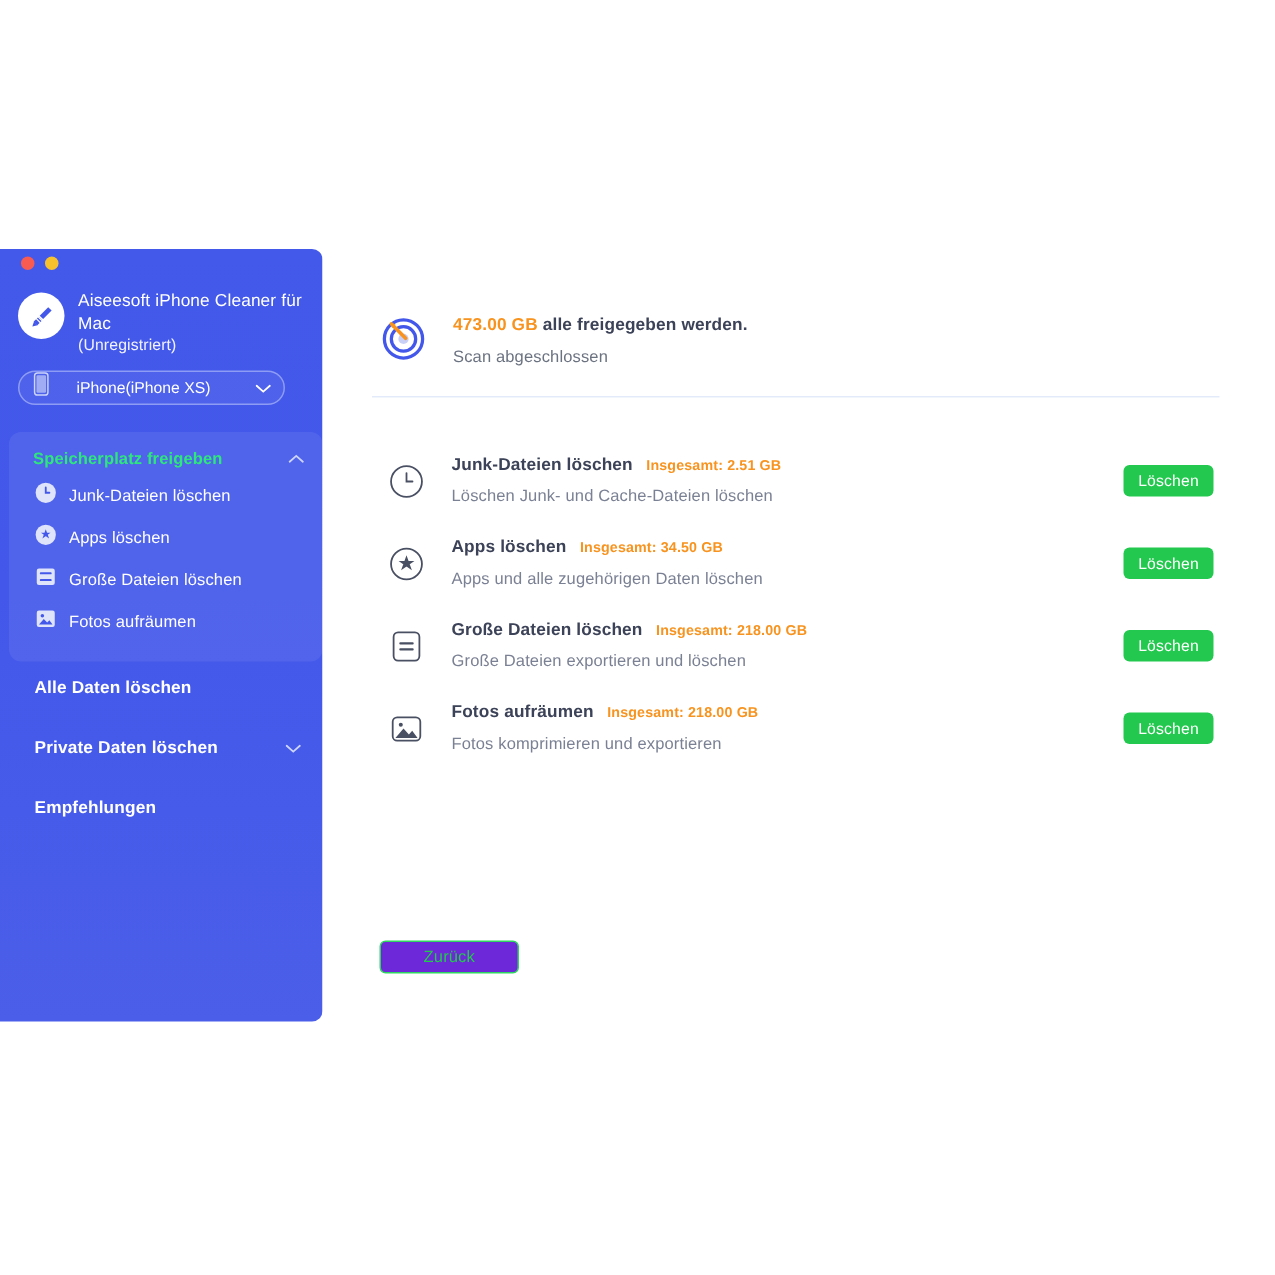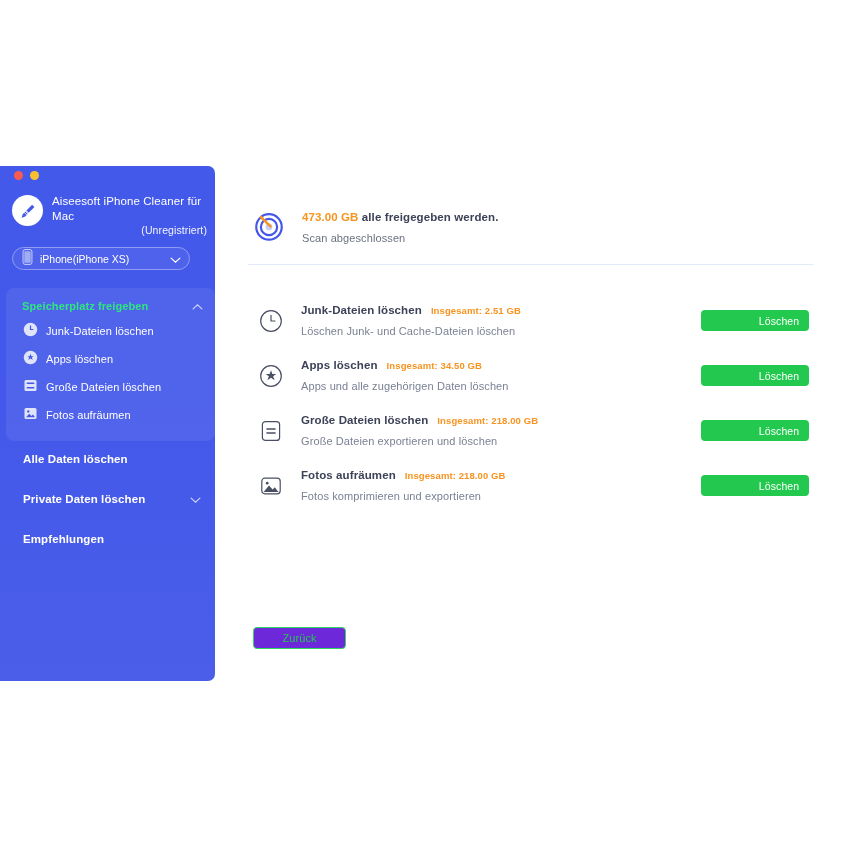--- a/index.html
+++ b/index.html
@@ -81,41 +81,40 @@
     line-height: 14.5px;
     font-weight: 400;
     padding-top: 1px;
     letter-spacing: 0.1px;
   }
   .brand-sub {
     display: block;
     font-size: 10.5px;
     line-height: 14px;
     color: #f2f3ff;
-    text-align: right;
   }
 
   #device-selector {
     position: absolute;
     left: 12px;
     top: 81px;
     width: 178px;
     height: 23px;
     border: 1px solid #8e9cf4;
     border-radius: 12px;
     background: rgba(255,255,255,0.06);
     display: flex;
     align-items: center;
     padding: 0 8px 0 9px;
     box-sizing: border-box;
   }
   .device-label {
     color: #ffffff;
     font-size: 10.5px;
-    margin-left: 7px;
+    margin-left: 18px;
     flex: 1 1 auto;
     white-space: nowrap;
   }
 
   .nav-group {
     position: absolute;
     left: 6px;
     top: 122px;
     width: 209px;
     background: rgba(255,255,255,0.07);
@@ -268,21 +267,20 @@
     height: 21px;
     border-radius: 4px;
     background: #22c94e;
     color: #ffffff;
     font-size: 10.5px;
     display: flex;
     align-items: center;
     justify-content: center;
     margin-right: 6px;
     letter-spacing: 0.1px;
-    padding-left: 48px;
   }
 
   #back-button {
     position: absolute;
     left: 38px;
     top: 461px;
     width: 93px;
     height: 22px;
     border: 1px solid #2fd662;
     border-radius: 4px;

